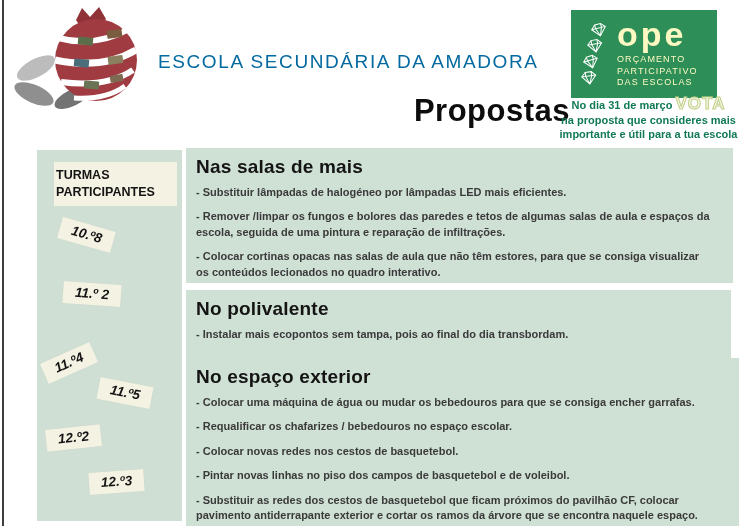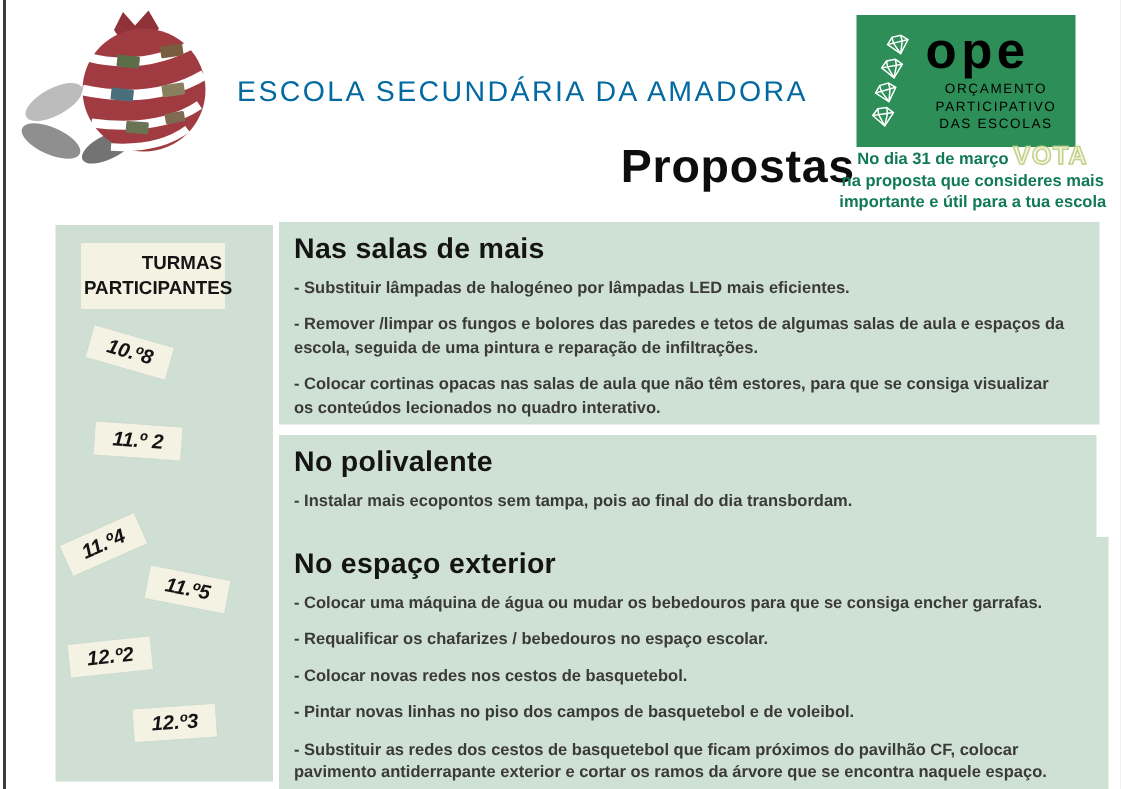--- a/index.html
+++ b/index.html
@@ -26,38 +26,38 @@
   .ope-box {
     position:absolute; left:571px; top:10px; width:146px; height:88px;
     background:#2d8f57; display:flex; align-items:center; padding:6px 6px 6px 8px;
   }
   .ope-diamonds { width:34px; display:flex; flex-direction:column; align-items:flex-start; }
   .ope-diamonds svg { display:block; }
   .d1 { margin-left:10px; transform:rotate(-14deg); }
   .d2 { margin-left:6px;  transform:rotate(-10deg); }
   .d3 { margin-left:2px;  transform:rotate(-16deg); }
   .d4 { margin-left:0px;  transform:rotate(-8deg); }
-  .ope-right { flex:1; color:#000000; padding-left:4px; }
+  .ope-right { flex:1; color:#fef9c3; padding-left:4px; }
   .ope-word { font-size:34px; line-height:30px; font-weight:700; letter-spacing:3px; }
-  .ope-tagline { margin-top:5px; font-size:9px; letter-spacing:1.1px; line-height:11.5px; font-weight:400;text-align:center; }
+  .ope-tagline { margin-top:5px; font-size:9px; letter-spacing:1.1px; line-height:11.5px; font-weight:400; }
 
   .vote {
     position:absolute; left:550px; top:97px; width:197px; text-align:center;
     color:#117a55; font-weight:700; font-size:11px; line-height:14.5px;
   }
   .vote div { white-space:nowrap; }
   .vote-word {
     font-size:17px; font-weight:800; color:#f5f7e8; letter-spacing:1px;
     -webkit-text-stroke:1px #c3d18c; text-shadow:0 0 1px #c3d18c;
   }
 
   .sidebar { position:absolute; left:37px; top:150px; width:145px; height:371px; background:#cfdfd3; }
   .turmas {
-    position:absolute; left:17px; top:12px; width:96px; background:#f4f2e3;
-    text-align:right; font-weight:800; font-size:12.5px; line-height:17px;
+    position:absolute; left:17px; top:12px; width:123px; background:#f4f2e3;
+    text-align:left; font-weight:800; font-size:12.5px; line-height:17px;
     padding:5px 2px; color:#141414;
   }
   .class-tag {
     position:absolute; background:#f4f2e3; padding:3px 12px 4px;
     font-size:13.5px; font-weight:800; font-style:italic; color:#141414;
     white-space:nowrap; box-shadow:0 0 1px rgba(0,0,0,0.08);
   }
 
   .section {
     position:absolute; left:186px; background:#cfe0d4;

